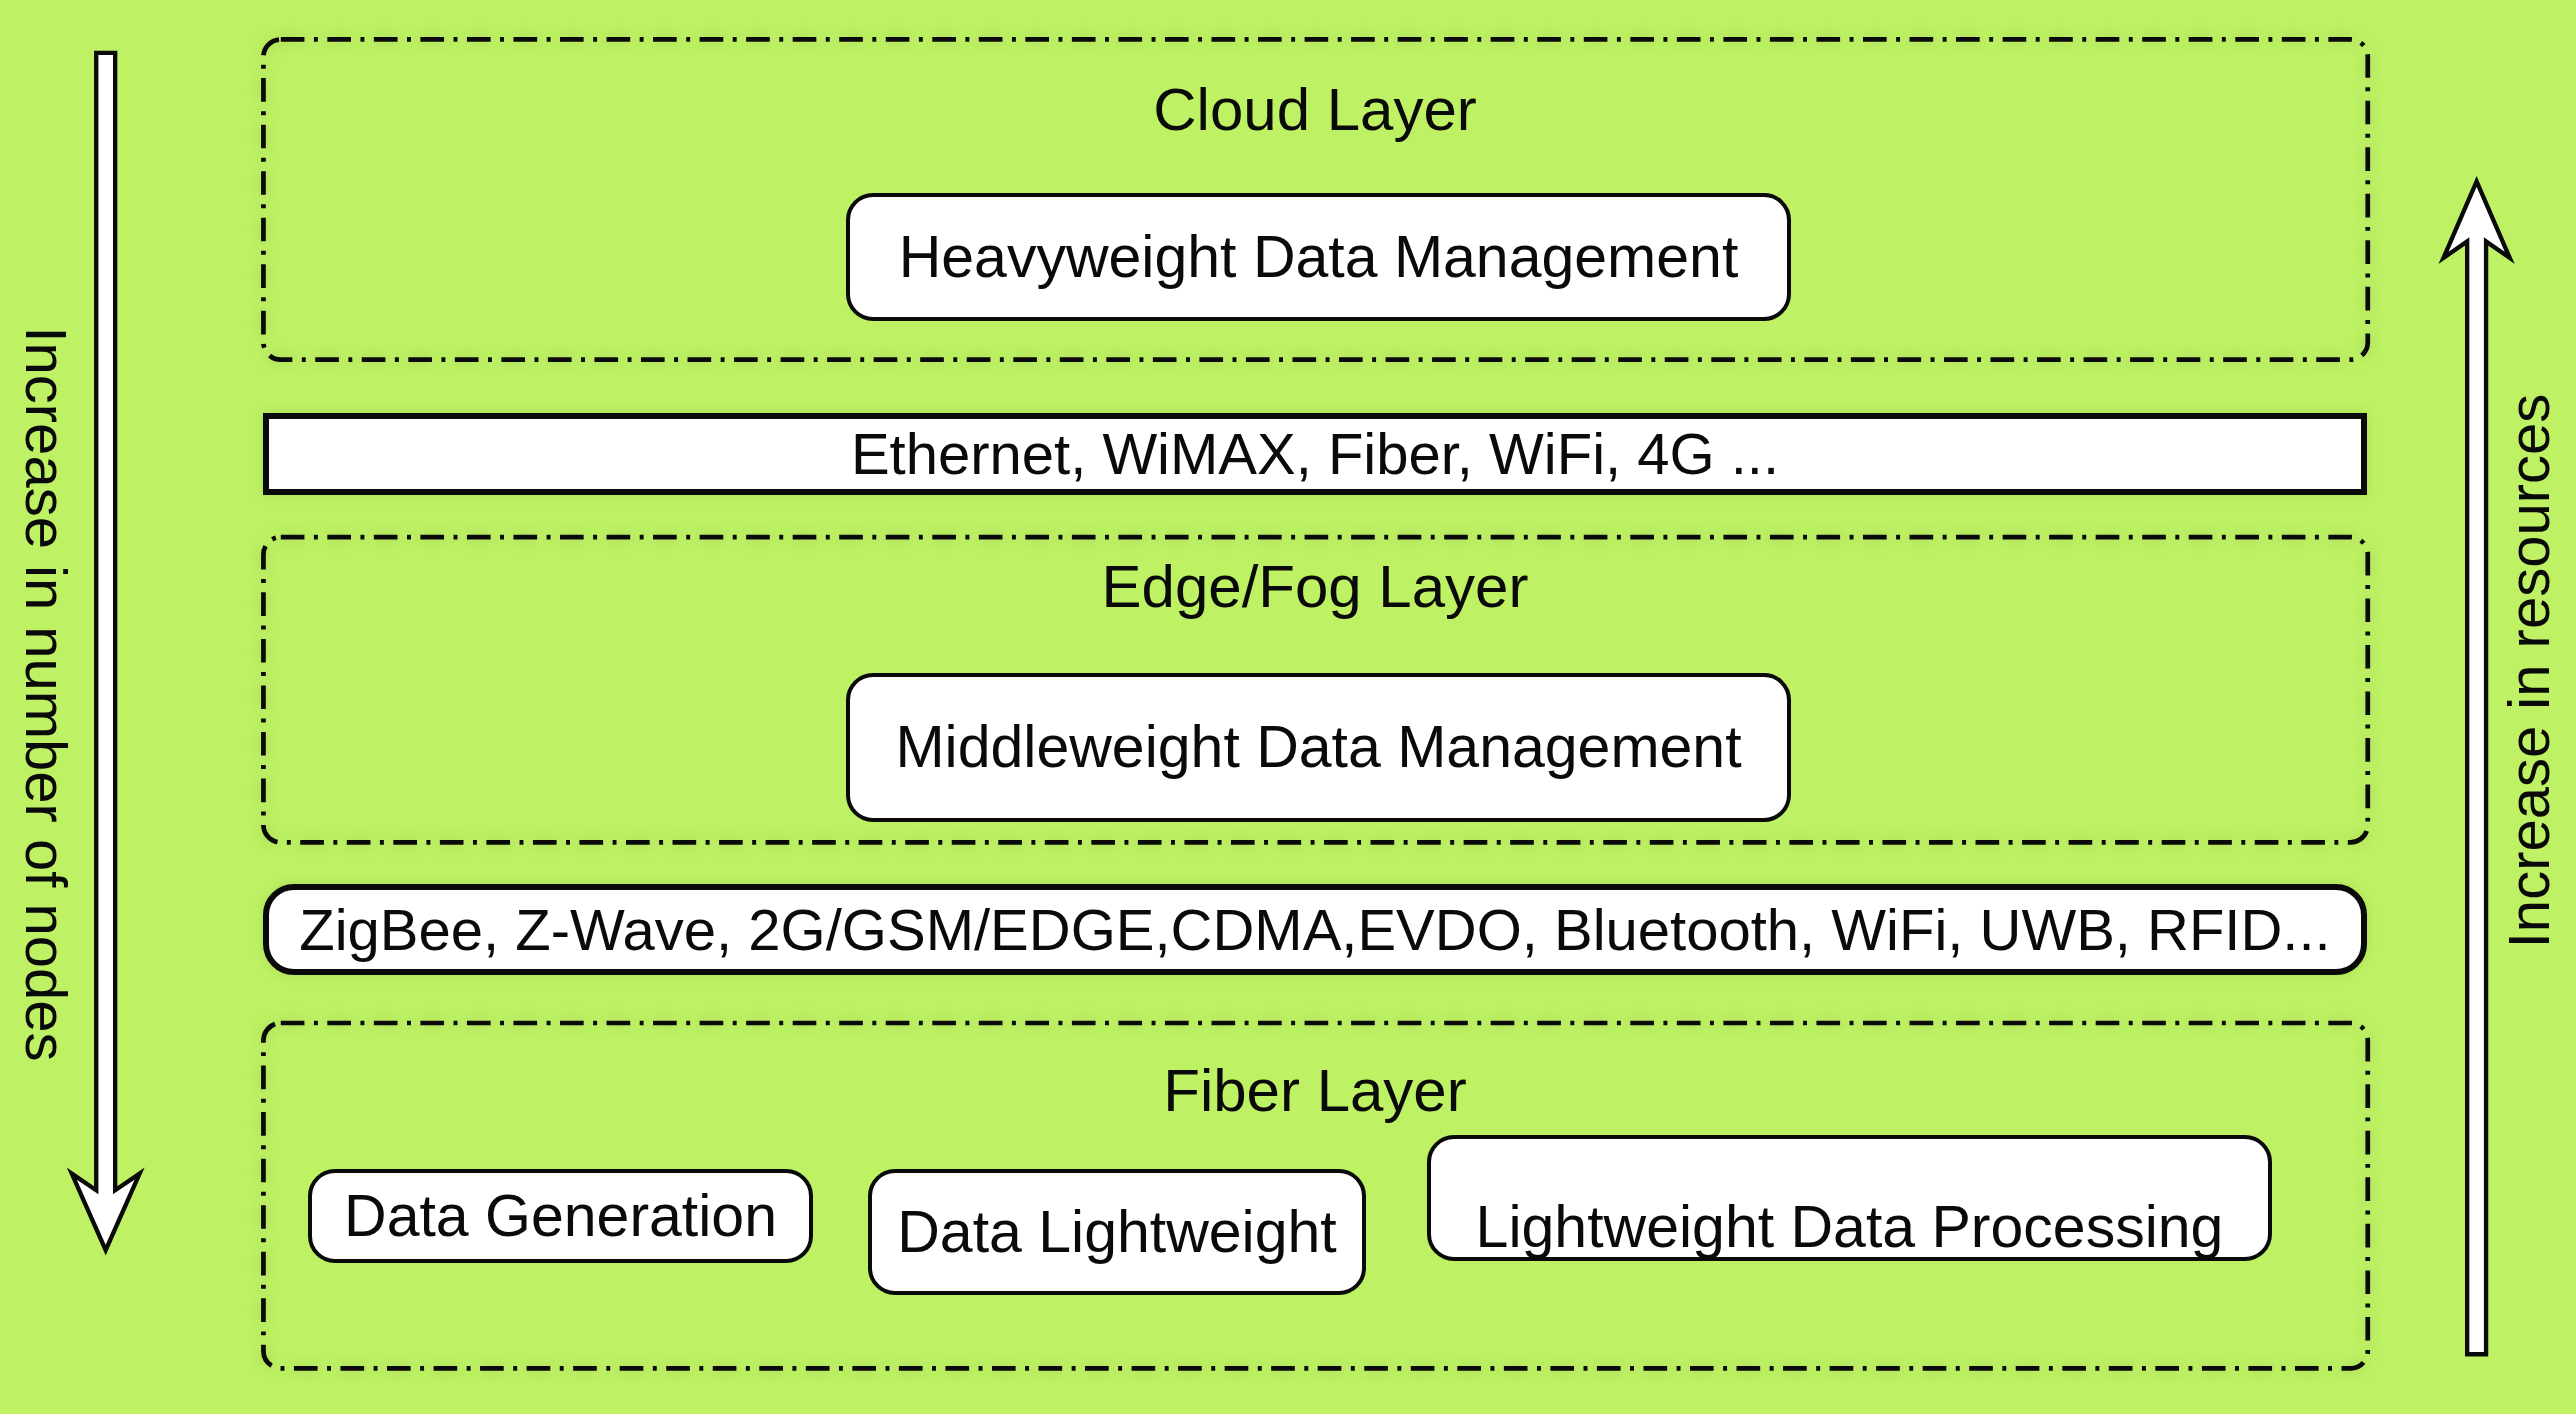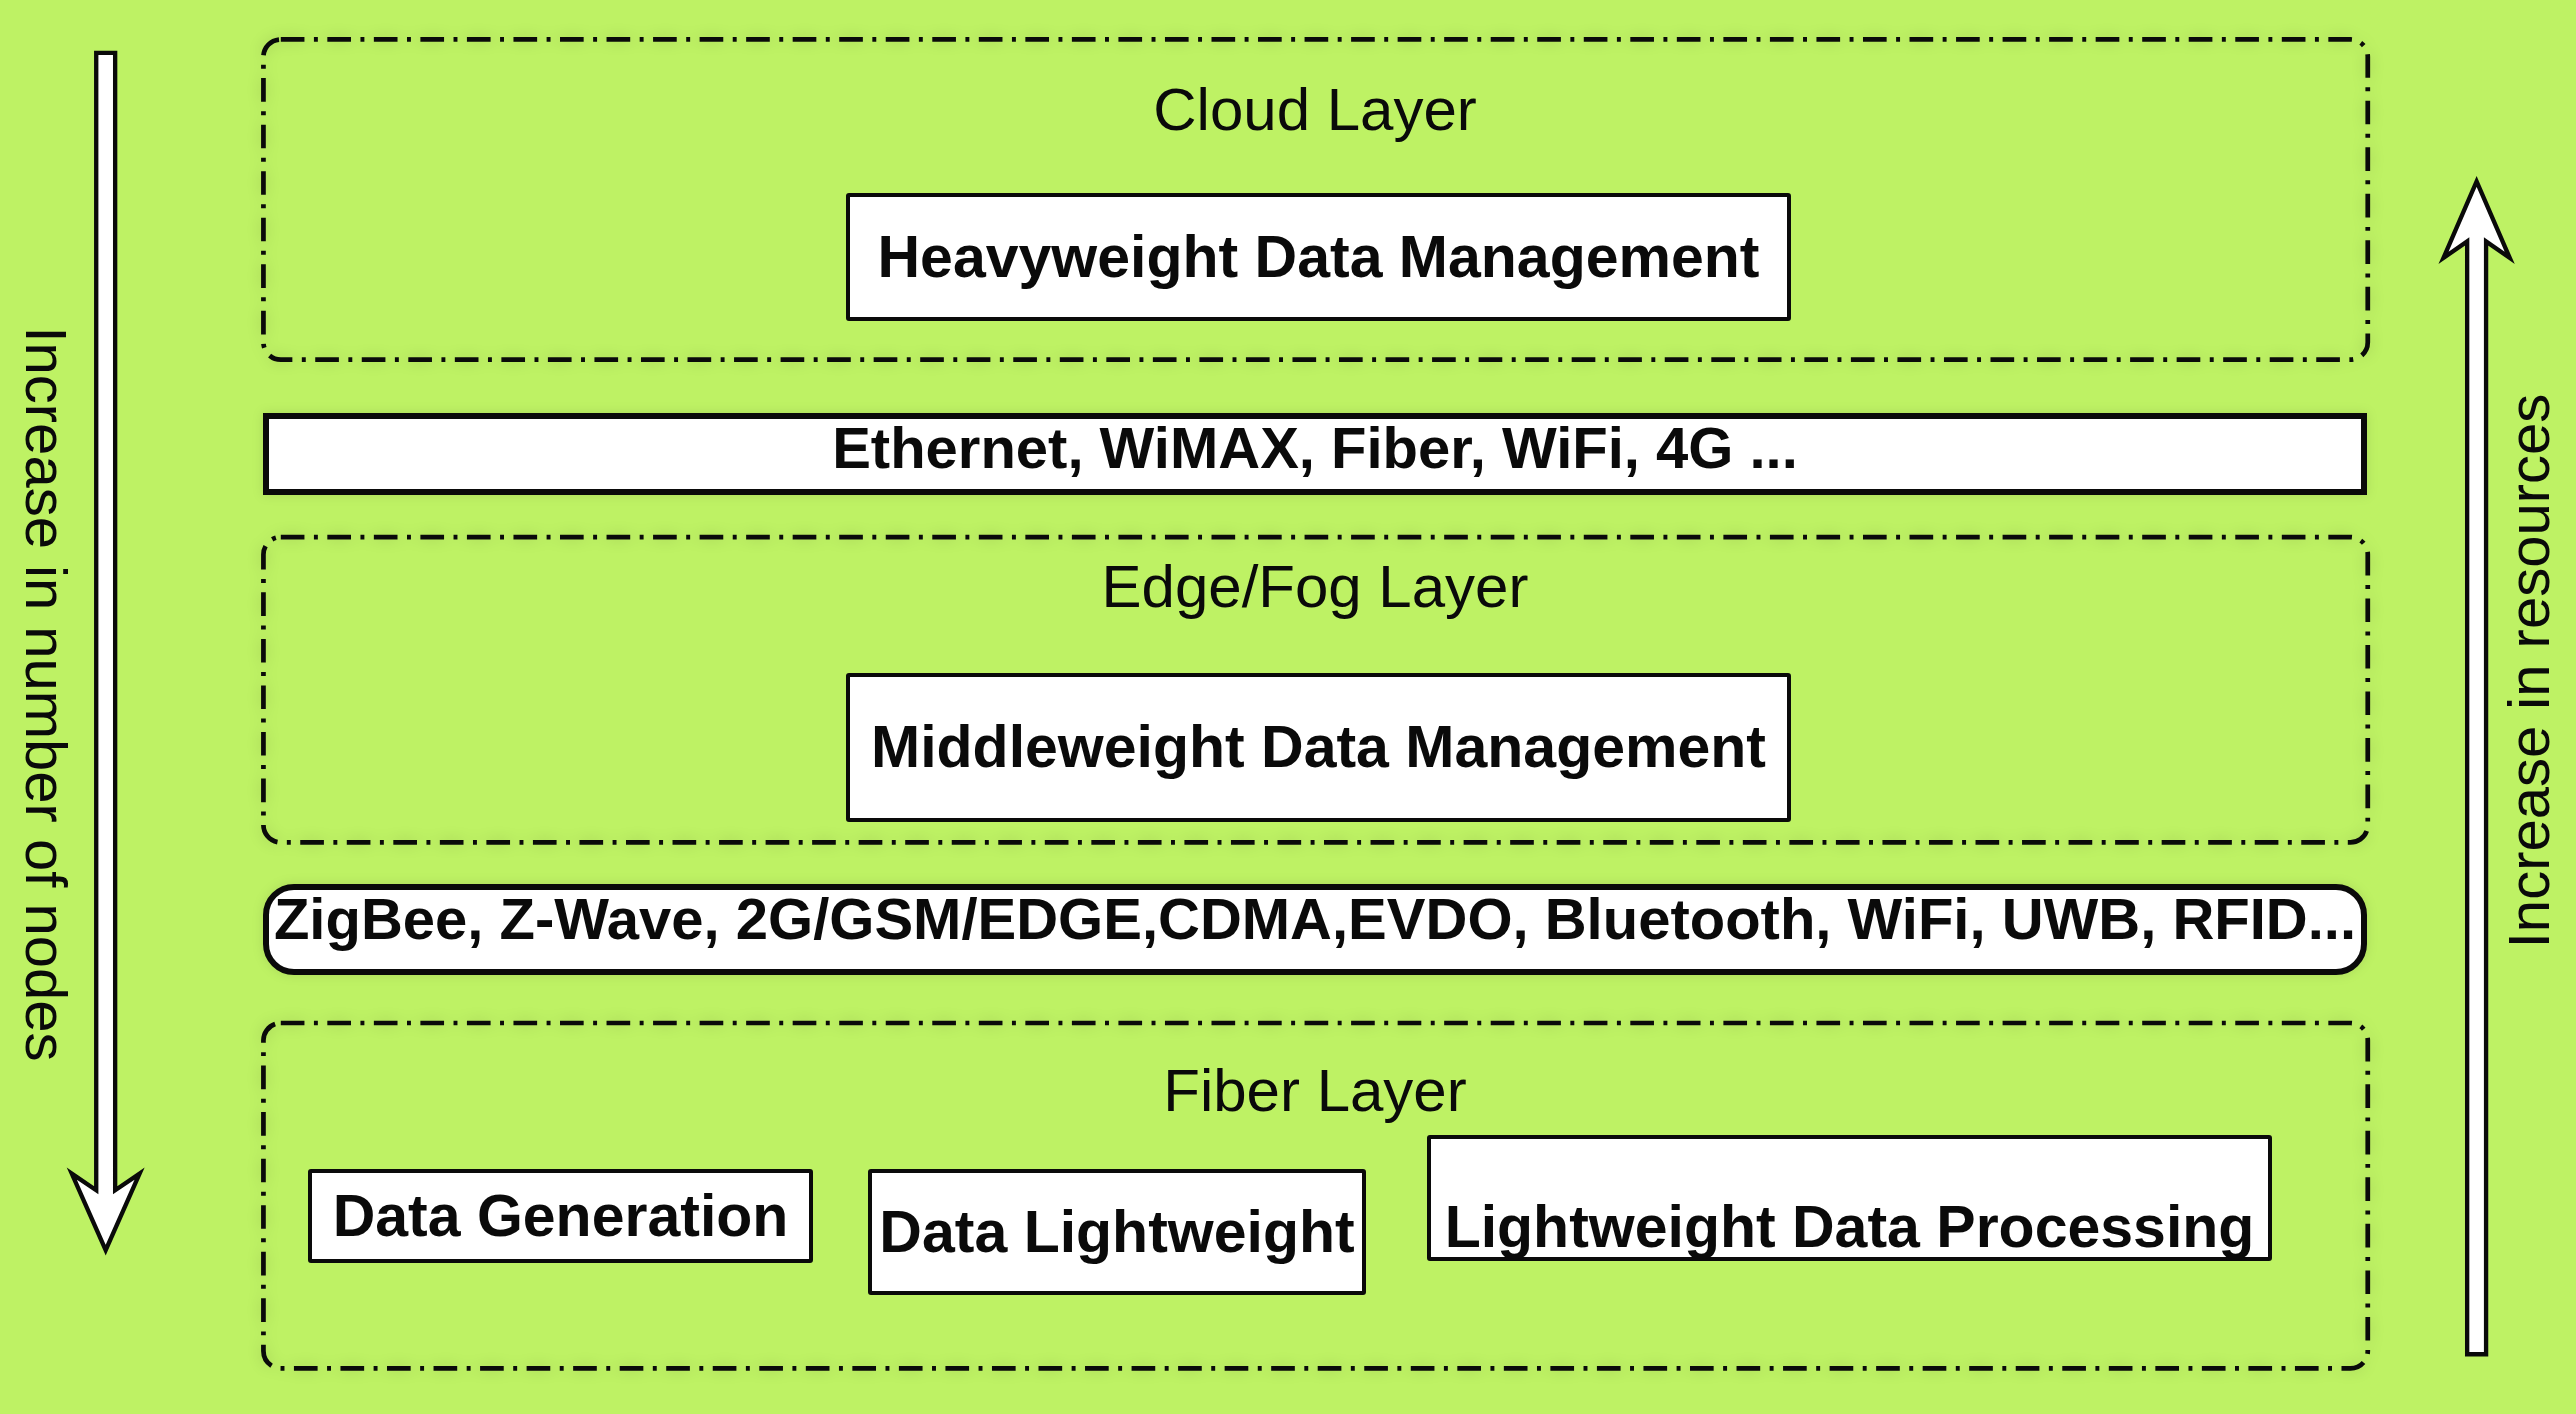--- a/index.html
+++ b/index.html
@@ -44,44 +44,42 @@
     justify-content: center;
     font-size: 60px;
     line-height: 1;
     white-space: nowrap;
   }
   .rounded-box {
     position: absolute;
     box-sizing: border-box;
     background: #ffffff;
     border: 4.7px solid #0a0a0a;
-    border-radius: 3px;
+    border-radius: 27px;
     display: flex;
     align-items: center;
     justify-content: center;
     font-size: 59px;
     line-height: 1;
     white-space: nowrap;
-    font-weight: bold;
   }
   .protocol-bar {
     position: absolute;
     box-sizing: border-box;
     left: 263px;
     width: 2104px;
     background: #ffffff;
     border: 6.3px solid #0a0a0a;
     display: flex;
-    align-items: flex-start;
+    align-items: center;
     justify-content: center;
     font-size: 58px;
     line-height: 1;
     white-space: nowrap;
     filter: drop-shadow(0 0 5.5px rgba(0,0,0,0.10));
-    font-weight: bold;
   }
   .side-label {
     position: absolute;
     font-size: 58px;
     line-height: 1;
     white-space: nowrap;
   }
   .side-label.left-rot  { transform: translate(-50%, -50%) rotate(90deg); }
   .side-label.right-rot { transform: translate(-50%, -50%) rotate(-90deg); }
 

